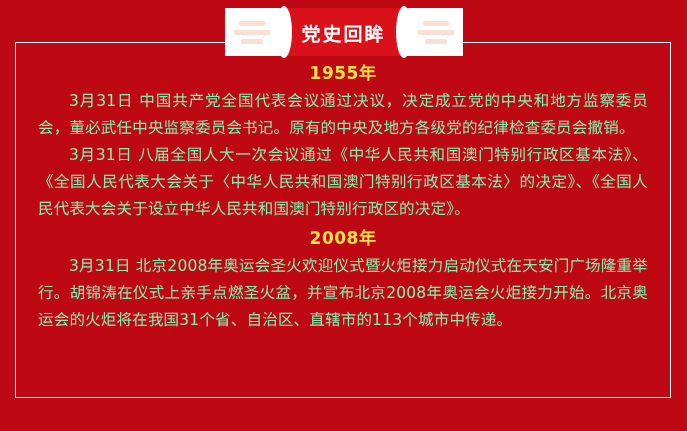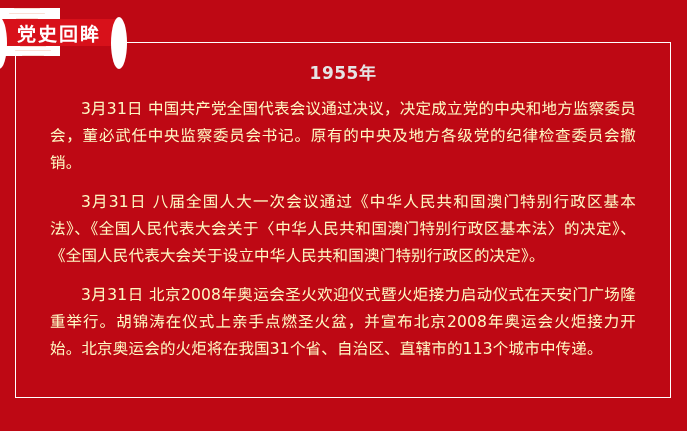--- a/index.html
+++ b/index.html
@@ -39,21 +39,20 @@
   .ribbon {
     position: absolute;
     left: 0;
     top: 8px;
     width: 687px;
     height: 48px;
     display: flex;
     justify-content: center;
     align-items: stretch;
     z-index: 3;
-    flex-direction: column;
   }
 
   .ribbon-wing {
     position: relative;
     width: 60px;
     background: #ffffff;
     display: flex;
     flex-direction: column;
     justify-content: center;
     align-items: center;
@@ -112,36 +111,36 @@
     top: 56px;
     width: 654px;
     height: 341px;
     box-sizing: border-box;
     padding: 4px 22px 0 22px;
     z-index: 1;
   }
 
   .year {
     text-align: center;
-    color: #e5e5e5;
+    color: #fde047;
     font-size: 17px;
     font-weight: bold;
     letter-spacing: 0.5px;
     margin: 4px 0 4px 0;
     line-height: 22px;
   }
   .year:first-child { margin-top: 2px; }
 
   .para {
-    color: #fef9c3;
+    color: #86efac;
     font-size: 15.5px;
     line-height: 27px;
     text-align: justify;
     text-indent: 2em;
-    margin: 12px;
+    margin: 0;
     letter-spacing: 0.2px;
   }
 </style>
 </head>
 <body>
 
 <div class="poster">
 
   <div class="frame"></div>
 
@@ -161,17 +160,18 @@
     </div>
   </div>
 
   <div class="content">
 
     <div class="year">1955年</div>
     <p class="para">3月31日 中国共产党全国代表会议通过决议，决定成立党的中央和地方监察委员会，董必武任中央监察委员会书记。原有的中央及地方各级党的纪律检查委员会撤销。</p>
 
     <p class="para">3月31日 八届全国人大一次会议通过《中华人民共和国澳门特别行政区基本法》、《全国人民代表大会关于〈中华人民共和国澳门特别行政区基本法〉的决定》、《全国人民代表大会关于设立中华人民共和国澳门特别行政区的决定》。</p>
 
+    <div class="year">2008年</div>
     <p class="para">3月31日 北京2008年奥运会圣火欢迎仪式暨火炬接力启动仪式在天安门广场隆重举行。胡锦涛在仪式上亲手点燃圣火盆，并宣布北京2008年奥运会火炬接力开始。北京奥运会的火炬将在我国31个省、自治区、直辖市的113个城市中传递。</p>
 
   </div>
 
 </div>
 
 </body></html>

